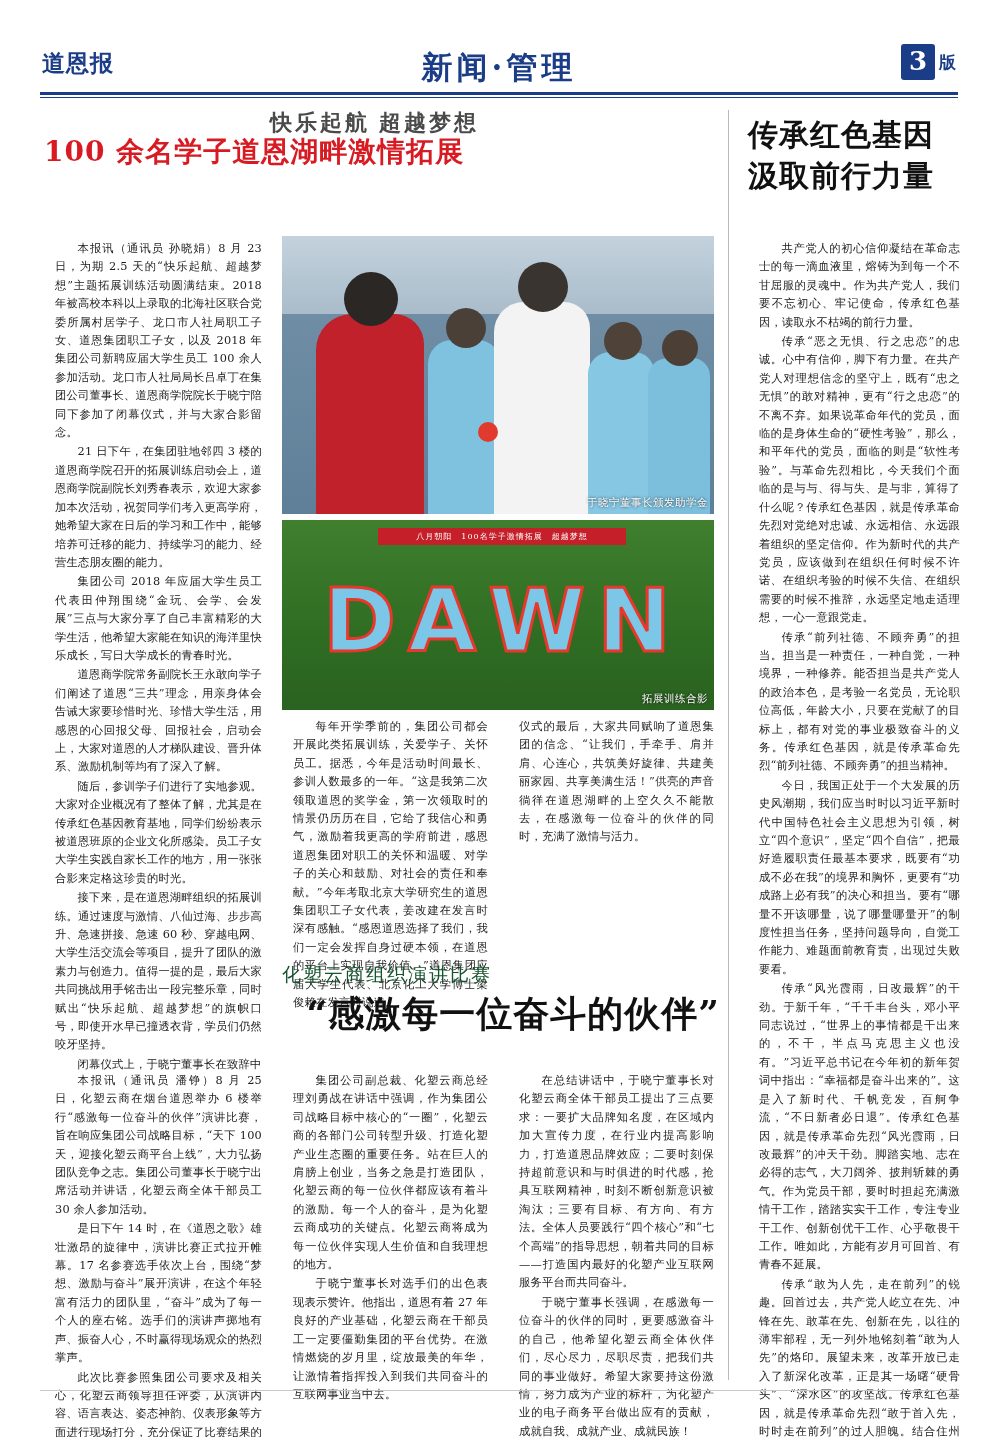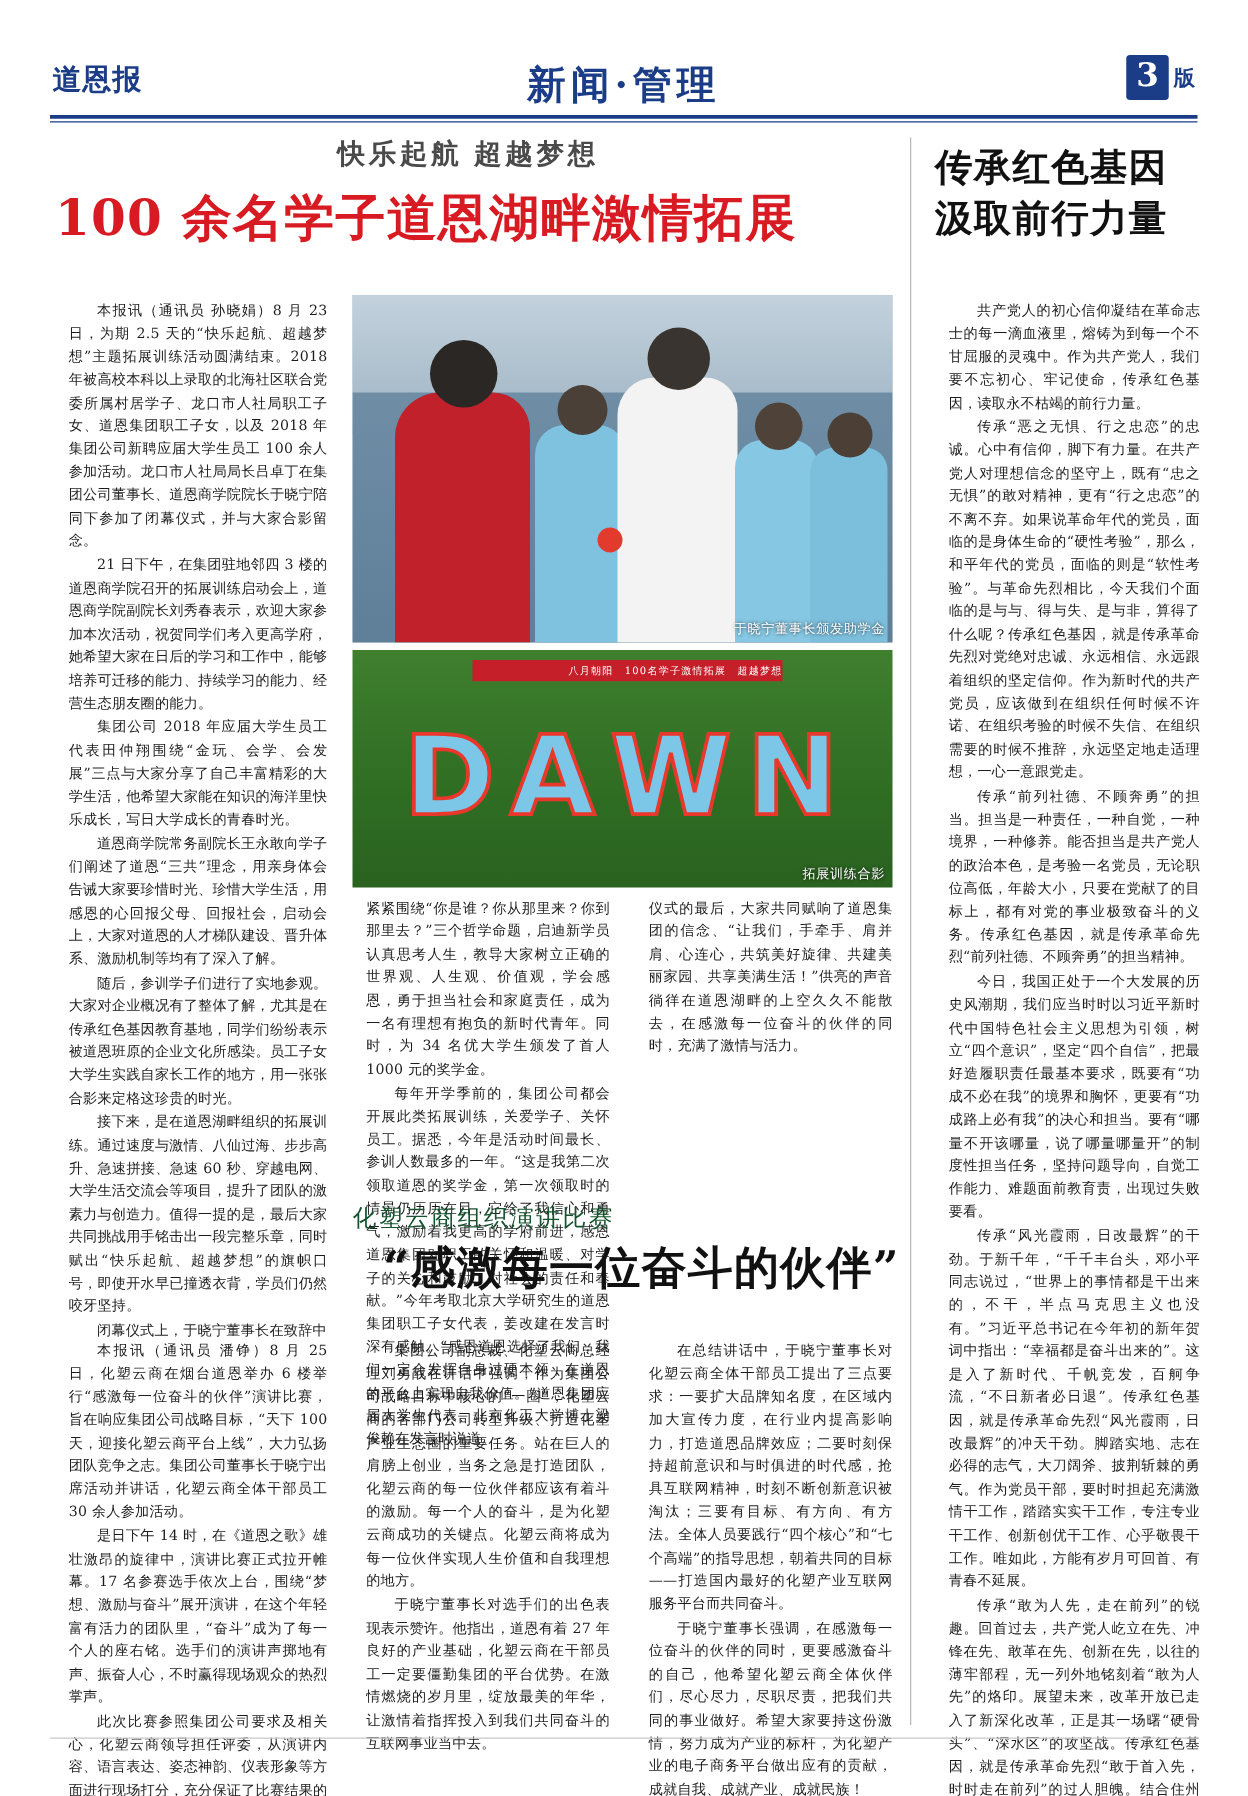--- a/index.html
+++ b/index.html
@@ -103,24 +103,24 @@
     position: absolute;
     left: 270px; top: 108px;
     font-family: Liberation Sans, sans-serif;
     font-size: 22px;
     color: #4a4a4a;
     letter-spacing: 3px;
     font-weight: bold;
   }
   .headline-main {
     position: absolute;
-    left: 44px; top: 152px;
+    left: 44px; top: 136px;
     width: 670px;
     font-family: "DejaVu Serif", "Liberation Serif", serif;
-    font-size: 40px;
+    font-size: 28px;
     font-weight: bold;
     color: #d81b23;
     letter-spacing: 1px;
     line-height: 1.15;
     white-space: nowrap;
   }
 
   
   .headline-right {
     position: absolute;
@@ -227,21 +227,21 @@
 
   
   #photo2 {
     left: 282px; top: 520px;
     width: 432px; height: 190px;
     background: linear-gradient(180deg,#3f7f2e 0%, #2f6d23 60%, #2a6220 100%);
   }
   #photo2 .banner{
     position:absolute; left:96px; top:8px; width:248px; height:17px;
     background:#c5202a; color:#fff; font-size:8px; line-height:17px;
-    text-align:right; font-family:"DejaVu Serif", serif; letter-spacing:1px;
+    text-align:center; font-family:"DejaVu Serif", serif; letter-spacing:1px;
   }
   #photo2 .letters{
     position:absolute; left:0; top:40px; width:100%; height:120px;
     display:flex; align-items:center; justify-content:center;
     gap:10px;
   }
   #photo2 .letters span{
     font-family:"DejaVu Sans", sans-serif;
     font-size:88px; font-weight:bold;
     color:#7cc7e8;
@@ -328,21 +328,20 @@
     <p>本报讯（通讯员  孙晓娟）8 月 23 日，为期 2.5 天的“快乐起航、超越梦想”主题拓展训练活动圆满结束。2018 年被高校本科以上录取的北海社区联合党委所属村居学子、龙口市人社局职工子女、道恩集团职工子女，以及 2018 年集团公司新聘应届大学生员工 100 余人参加活动。龙口市人社局局长吕卓丁在集团公司董事长、道恩商学院院长于晓宁陪同下参加了闭幕仪式，并与大家合影留念。</p>
     <p>21 日下午，在集团驻地邻四 3 楼的道恩商学院召开的拓展训练启动会上，道恩商学院副院长刘秀春表示，欢迎大家参加本次活动，祝贺同学们考入更高学府，她希望大家在日后的学习和工作中，能够培养可迁移的能力、持续学习的能力、经营生态朋友圈的能力。</p>
     <p>集团公司 2018 年应届大学生员工代表田仲翔围绕“金玩、会学、会发展”三点与大家分享了自己丰富精彩的大学生活，他希望大家能在知识的海洋里快乐成长，写日大学成长的青春时光。</p>
     <p>道恩商学院常务副院长王永敢向学子们阐述了道恩“三共”理念，用亲身体会告诫大家要珍惜时光、珍惜大学生活，用感恩的心回报父母、回报社会，启动会上，大家对道恩的人才梯队建设、晋升体系、激励机制等均有了深入了解。</p>
     <p>随后，参训学子们进行了实地参观。大家对企业概况有了整体了解，尤其是在传承红色基因教育基地，同学们纷纷表示被道恩班原的企业文化所感染。员工子女大学生实践自家长工作的地方，用一张张合影来定格这珍贵的时光。</p>
     <p>接下来，是在道恩湖畔组织的拓展训练。通过速度与激情、八仙过海、步步高升、急速拼接、急速 60 秒、穿越电网、大学生活交流会等项目，提升了团队的激素力与创造力。值得一提的是，最后大家共同挑战用手铭击出一段完整乐章，同时赋出“快乐起航、超越梦想”的旗帜口号，即使开水早已撞透衣背，学员们仍然咬牙坚持。</p>
     <p>闭幕仪式上，于晓宁董事长在致辞中</p>
   </div>
 
   <div class="body-col" id="a1c2a" style="left:282px; top:718px; width:206px; height:220px;">
-    <p style="text-indent:0;">紧紧围绕“你是谁？你从那里来？你到那里去？”三个哲学命题，启迪新学员认真思考人生，教导大家树立正确的世界观、人生观、价值观，学会感恩，勇于担当社会和家庭责任，成为一名有理想有抱负的新时代青年。同时，为 34 名优大学生颁发了首人 1000 元的奖学金。</p>
     <p>每年开学季前的，集团公司都会开展此类拓展训练，关爱学子、关怀员工。据悉，今年是活动时间最长、参训人数最多的一年。“这是我第二次领取道恩的奖学金，第一次领取时的情景仍历历在目，它给了我信心和勇气，激励着我更高的学府前进，感恩道恩集团对职工的关怀和温暖、对学子的关心和鼓励、对社会的责任和奉献。”今年考取北京大学研究生的道恩集团职工子女代表，姜改建在发言时深有感触。“感恩道恩选择了我们，我们一定会发挥自身过硬本领，在道恩的平台上实现自我价值。”道恩集团应届大学生代表、北京化工大学博士梁俊赖在发言时说道。</p>
   </div>
   <div class="body-col" id="a1c2b" style="left:508px; top:718px; width:206px; height:220px;">
     <p style="text-indent:0;">仪式的最后，大家共同赋响了道恩集团的信念、“让我们，手牵手、肩并肩、心连心，共筑美好旋律、共建美丽家园、共享美满生活！”供亮的声音徜徉在道恩湖畔的上空久久不能散去，在感激每一位奋斗的伙伴的同时，充满了激情与活力。</p>
   </div>
 
   <div class="kicker2">化塑云商组织演讲比赛</div>
   <div class="headline2">“感激每一位奋斗的伙伴”</div>
 
   <div class="body-col" id="a2c1" style="left:44px; top:1072px; width:218px; height:310px;">

